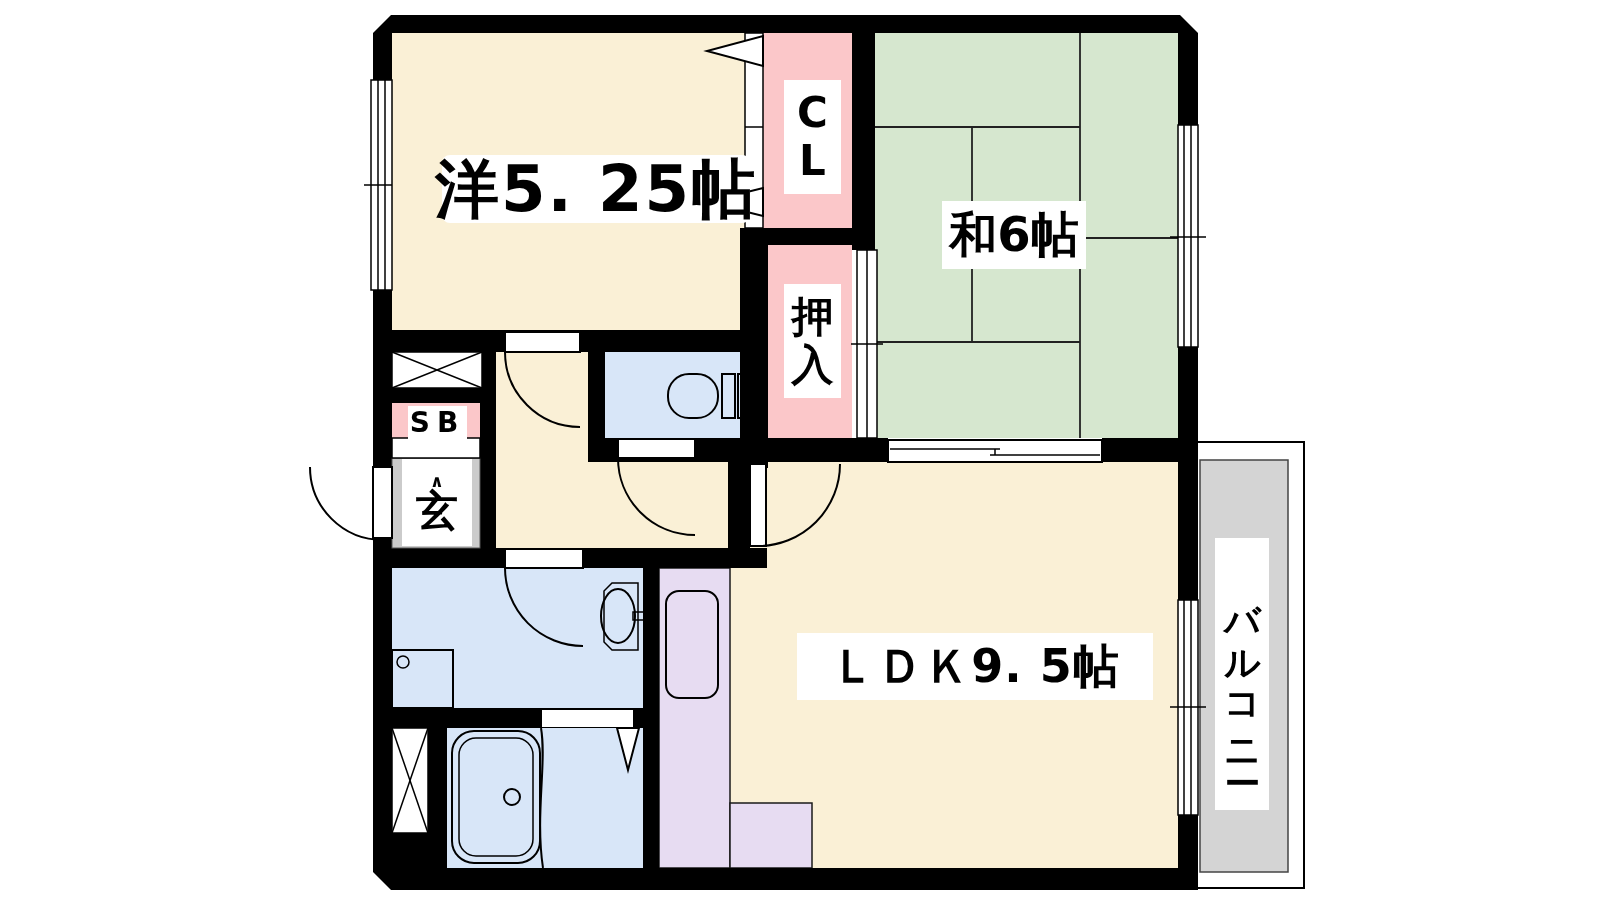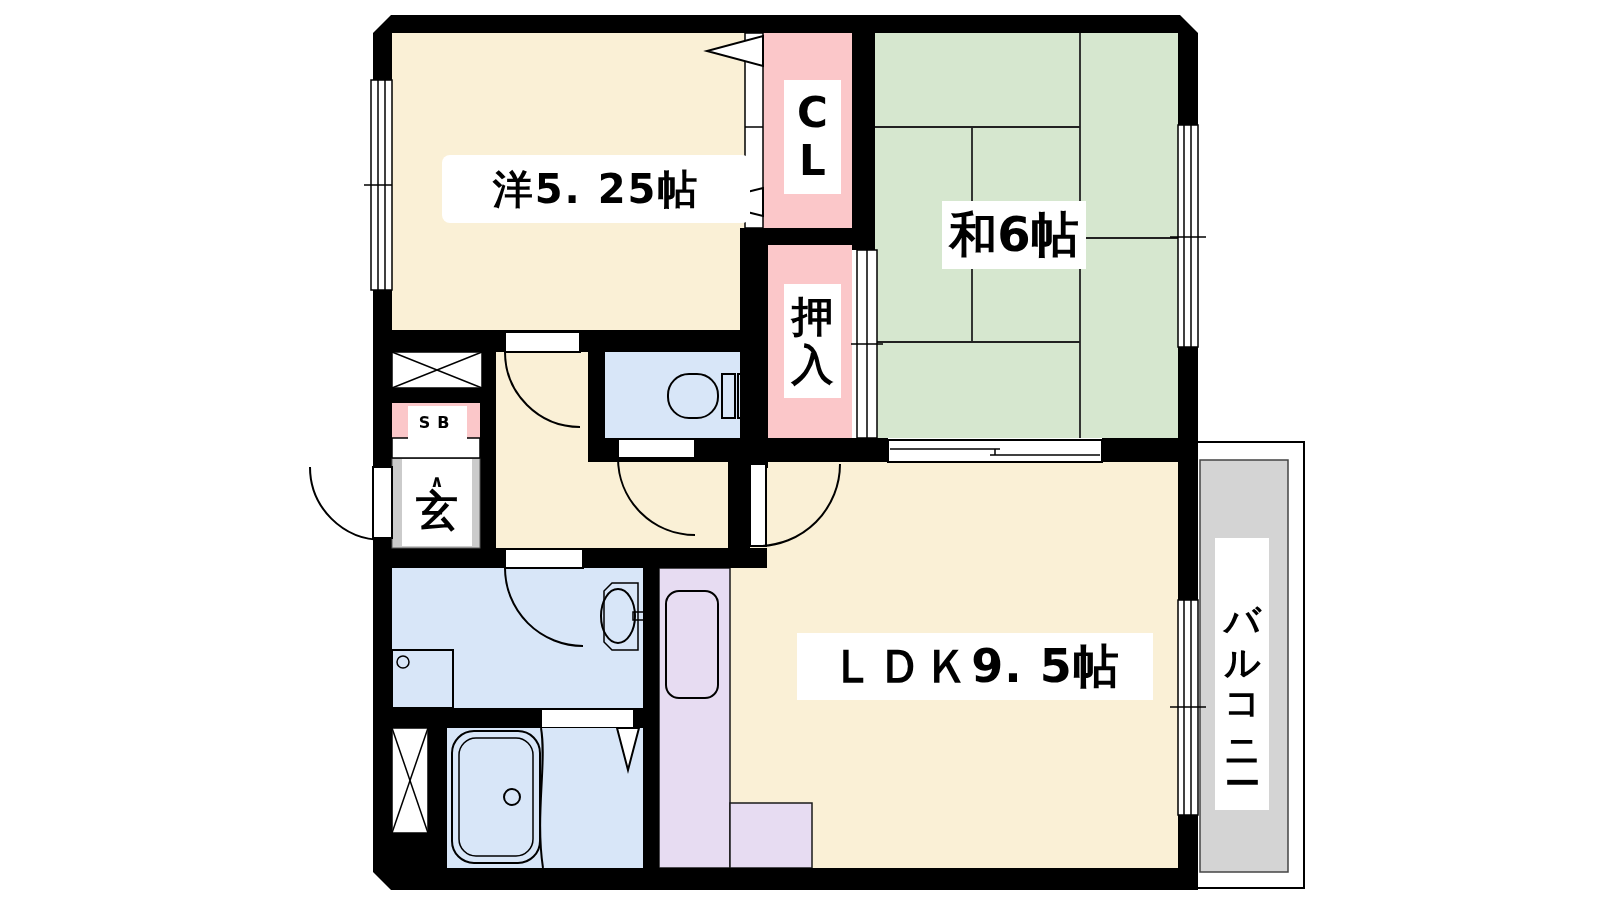--- a/index.html
+++ b/index.html
@@ -25,29 +25,29 @@
   .fixthin   { fill:none; stroke:#000; stroke-width:1.5; }
   .tatami    { stroke:#222; stroke-width:1.8; }
   .bevel     { fill:#fff; }
   .tri       { fill:#fff; stroke:#000; stroke-width:2; }
 
   .lbl {
     position:absolute; background:#fff; color:#000;
     display:flex; align-items:center; justify-content:center;
     font-weight:600; white-space:nowrap; z-index:5;
   }
-  .lbl-western { left:442px; top:155px; width:308px; height:68px; font-size:40px; letter-spacing:2px;border-radius:8px; }
+  .lbl-western { left:442px; top:155px; width:308px; height:68px; font-size:64px; letter-spacing:2px;border-radius:8px; }
   .lbl-wa      { left:942px; top:201px; width:144px; height:68px; font-size:48px; }
   .lbl-ldk     { left:797px; top:633px; width:356px; height:67px; font-size:46px; letter-spacing:1px; }
   .lbl-col     { flex-direction:column; line-height:1.15; }
   .lbl-cl      { left:784px; top:80px;  width:57px; height:114px; font-size:42px; }
   .lbl-oshiire { left:784px; top:284px; width:57px; height:114px; font-size:42px; }
   .lbl-balcony { left:1215px; top:538px; width:54px; height:272px; font-size:36px;
                  writing-mode:vertical-rl; letter-spacing:5px; }
-  .lbl-sb      { left:408px; top:406px; width:59px; height:33px; font-size:16px; letter-spacing:7px; }
+  .lbl-sb      { left:408px; top:406px; width:59px; height:33px; font-size:28px; letter-spacing:7px; }
   .lbl-genkan  { left:402px; top:459px; width:70px; height:87px; flex-direction:column; line-height:1; }
   .genkan-arrow { font-size:17px; font-weight:700; }
   .genkan-char  { font-size:42px; font-weight:600; }
 </style>
 </head>
 <body>
 
 <div class="stage">
   <svg width="1600" height="900" viewBox="0 0 1600 900">
 

